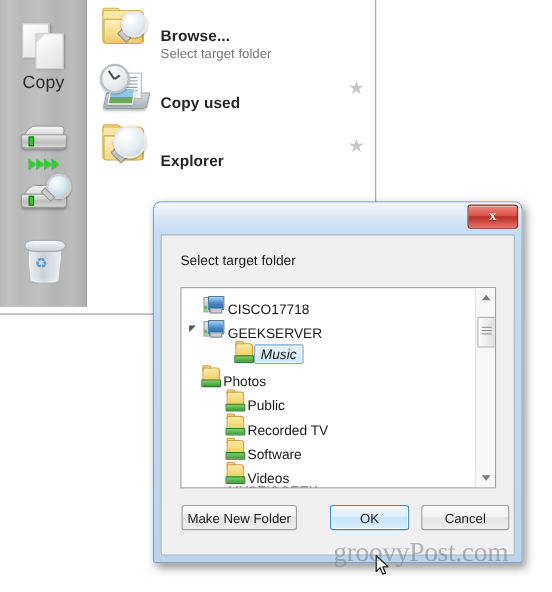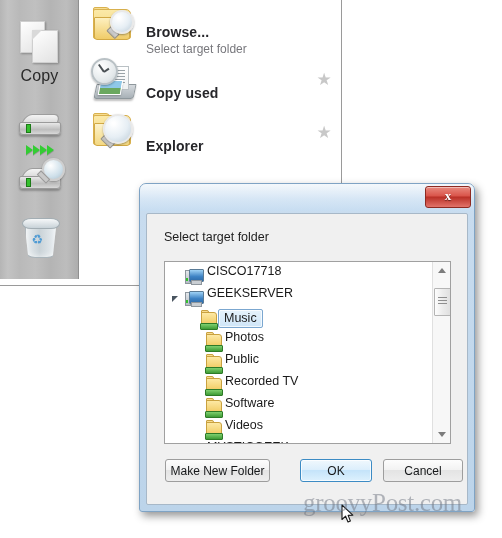--- a/index.html
+++ b/index.html
@@ -300,21 +300,21 @@
     overflow: hidden;
   }
   #tree-list {
     position: absolute; left: 0; top: 3px; right: 18px; bottom: 0;
     overflow: hidden;
   }
   .tree-row {
     position: relative;
     height: 22px;
     display: flex;
-    align-items: flex-start;
+    align-items: flex-end;
     font-size: 12.5px;
     color: #1a1a1a;
     white-space: nowrap;
   }
   .tw {
     width: 16px; flex: none; position: relative; height: 22px;
   }
   .tw .arrow-collapsed {
     position: absolute; left: 5px; top: 7px;
     width: 0; height: 0;
@@ -601,30 +601,30 @@
             <div class="tw">
               <span class="arrow-expanded"></span>
             </div>
             <div class="ti ico-pc">
               <div class="tower"></div>
               <div class="mon"></div>
               <div class="base"></div>
             </div>
             <div class="tree-label">GEEKSERVER</div>
           </div>
-          <div class="tree-row selected" style="padding-left: 17px;">
+          <div class="tree-row selected" style="padding-left: 30px; font-style: italic;">
             <div class="tw"></div>
             <div class="ti ico-share">
               <div class="ft"></div>
               <div class="fb"></div>
               <div class="hand"></div>
             </div>
             <div class="tree-label">Music</div>
           </div>
-          <div class="tree-row" style="padding-left: 22px;">
+          <div class="tree-row" style="">
             <div class="tw">
               <span class="arrow-collapsed"></span>
             </div>
             <div class="ti ico-share">
               <div class="ft"></div>
               <div class="fb"></div>
               <div class="hand"></div>
             </div>
             <div class="tree-label">Photos</div>
           </div>

